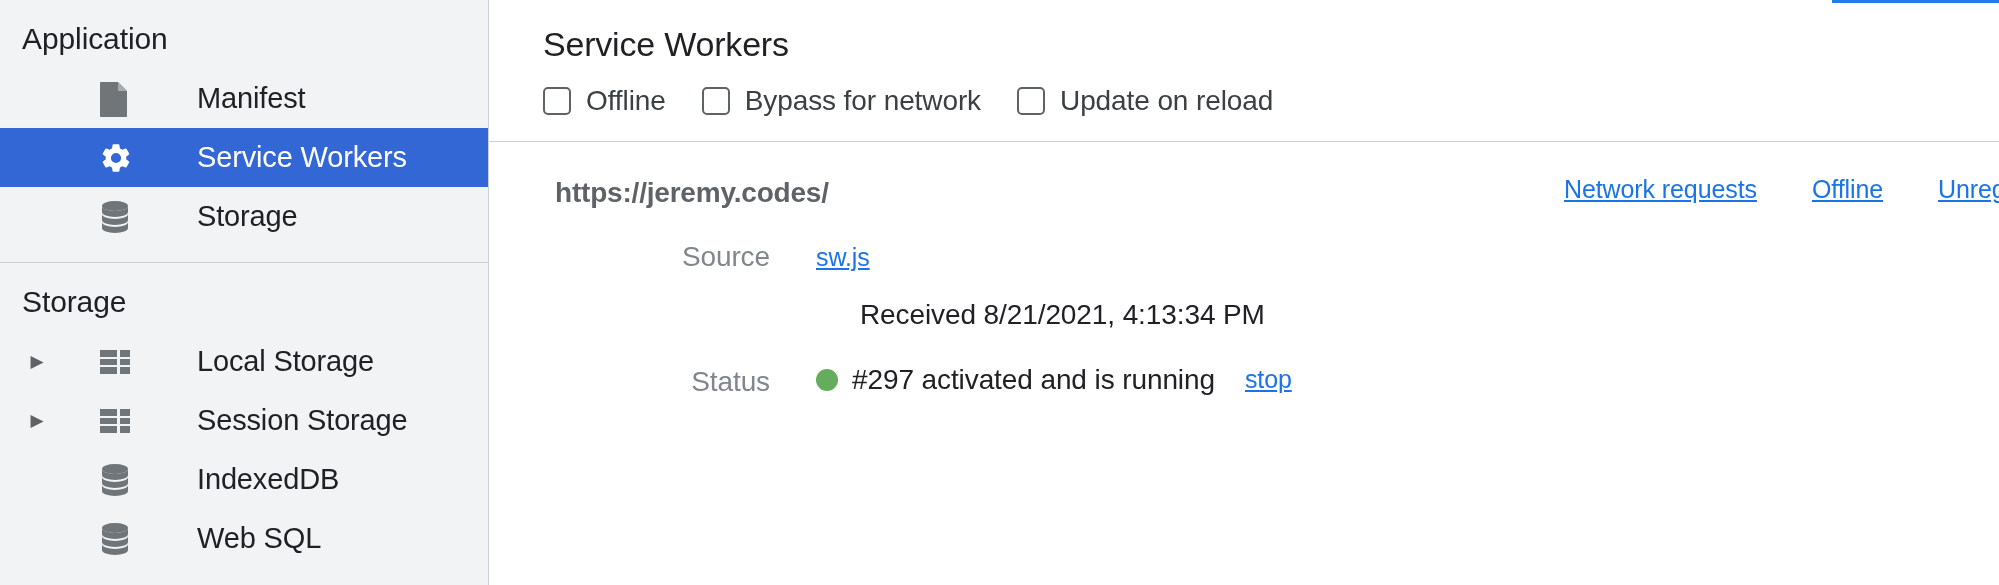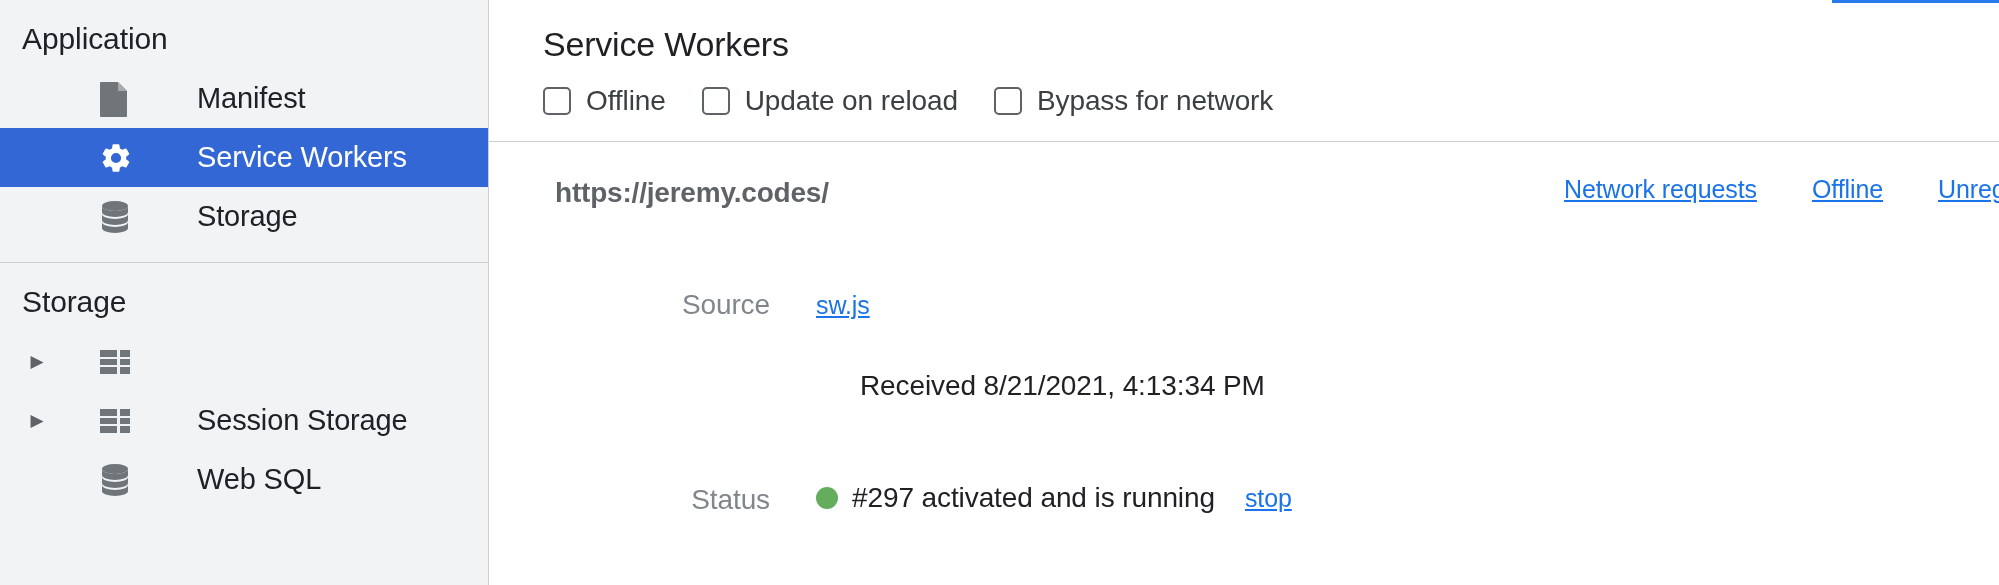--- a/index.html
+++ b/index.html
@@ -206,21 +206,20 @@
   }
 
   .field-label {
     width: 281px;
     flex: 0 0 281px;
     text-align: right;
     font-size: 28px;
     color: #80868b;
     letter-spacing: -0.1px;
     padding-right: 0;
-    margin-top: 48px;
   }
 
   .field-value {
     margin-left: 46px;
     font-size: 28px;
     color: #202124;
     display: flex;
     align-items: center;
     letter-spacing: -0.1px;
   }
@@ -314,74 +313,87 @@
         <span class="ico">
           <svg width="32" height="26" viewBox="0 0 32 26">
             <rect x="1" y="1" width="17" height="7" fill="#70757a"></rect>
             <rect x="21" y="1" width="10" height="7" fill="#70757a"></rect>
             <rect x="1" y="10" width="17" height="6" fill="#70757a"></rect>
             <rect x="21" y="10" width="10" height="6" fill="#70757a"></rect>
             <rect x="1" y="18" width="17" height="7" fill="#70757a"></rect>
             <rect x="21" y="18" width="10" height="7" fill="#70757a"></rect>
           </svg>
         </span>
+        <span class="label">Local Storage</span>
       </div>
 
       <div class="tree-item indent-1">
         <span class="twisty">▶</span>
         <span class="ico">
           <svg width="32" height="26" viewBox="0 0 32 26">
             <rect x="1" y="1" width="17" height="7" fill="#70757a"></rect>
             <rect x="21" y="1" width="10" height="7" fill="#70757a"></rect>
             <rect x="1" y="10" width="17" height="6" fill="#70757a"></rect>
             <rect x="21" y="10" width="10" height="6" fill="#70757a"></rect>
             <rect x="1" y="18" width="17" height="7" fill="#70757a"></rect>
             <rect x="21" y="18" width="10" height="7" fill="#70757a"></rect>
           </svg>
         </span>
         <span class="label">Session Storage</span>
       </div>
 
-
       <div class="tree-item indent-1">
         <span class="twisty-spacer"></span>
         <span class="ico">
           <svg width="32" height="34" viewBox="0 0 32 34">
             <ellipse cx="16" cy="6" rx="13" ry="5" fill="#70757a"></ellipse>
             <path d="M3 6 v6 a13 5 0 0 0 26 0 V6 a13 5 0 0 1 -26 0 z" fill="#70757a"></path>
             <path d="M3 14 v6 a13 5 0 0 0 26 0 v-6 a13 5 0 0 1 -26 0 z" fill="#70757a"></path>
             <path d="M3 22 v6 a13 5 0 0 0 26 0 v-6 a13 5 0 0 1 -26 0 z" fill="#70757a"></path>
           </svg>
         </span>
+        <span class="label">IndexedDB</span>
+      </div>
+
+      <div class="tree-item indent-1">
+        <span class="twisty-spacer"></span>
+        <span class="ico">
+          <svg width="32" height="34" viewBox="0 0 32 34">
+            <ellipse cx="16" cy="6" rx="13" ry="5" fill="#70757a"></ellipse>
+            <path d="M3 6 v6 a13 5 0 0 0 26 0 V6 a13 5 0 0 1 -26 0 z" fill="#70757a"></path>
+            <path d="M3 14 v6 a13 5 0 0 0 26 0 v-6 a13 5 0 0 1 -26 0 z" fill="#70757a"></path>
+            <path d="M3 22 v6 a13 5 0 0 0 26 0 v-6 a13 5 0 0 1 -26 0 z" fill="#70757a"></path>
+          </svg>
+        </span>
         <span class="label">Web SQL</span>
       </div>
     </div>
   </div>
 
   <div class="main">
 
     <div class="top-partial-link"></div>
 
     <div class="sw-header">
       <div class="sw-title">Service Workers</div>
 
       <div class="sw-options">
         <label class="opt">
           <span class="cb"></span>
           <span class="opt-label">Offline</span>
         </label>
 
         <label class="opt">
           <span class="cb"></span>
-          <span class="opt-label">Update on reload</span>
+          <span class="opt-label">Bypass for network</span>
         </label>
 
         <label class="opt">
           <span class="cb"></span>
-          <span class="opt-label">Bypass for network</span>
+          <span class="opt-label">Update on reload</span>
         </label>
       </div>
     </div>
 
     <div class="header-rule"></div>
 
     <div class="registration">
 
       <div class="reg-row">
         <span class="reg-url">https://jeremy.codes/</span>

